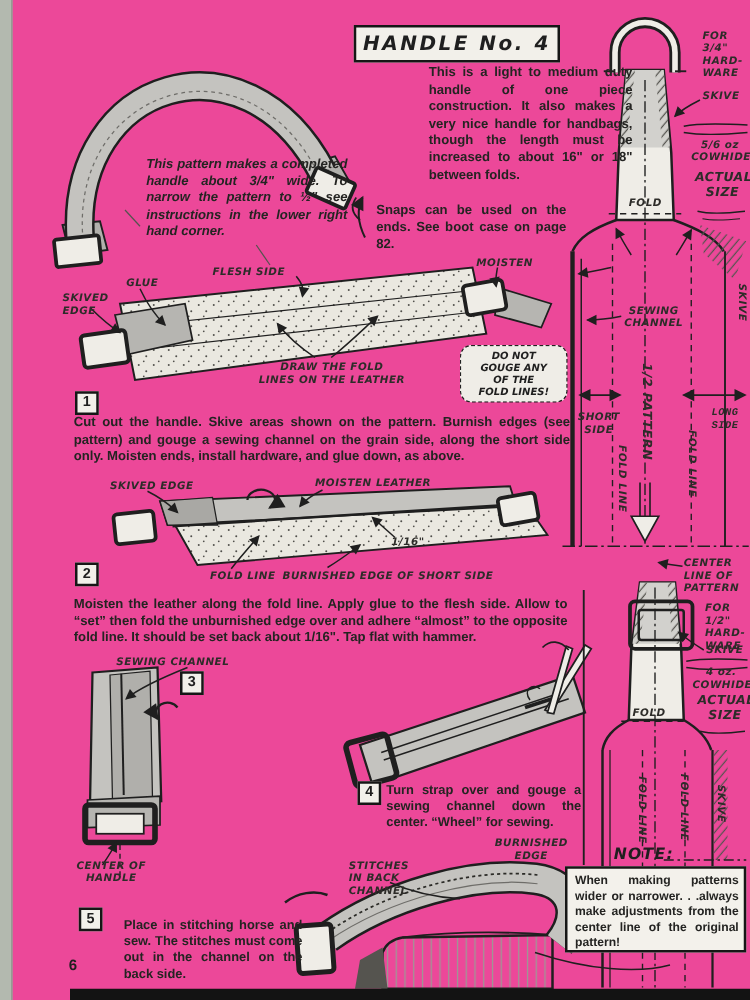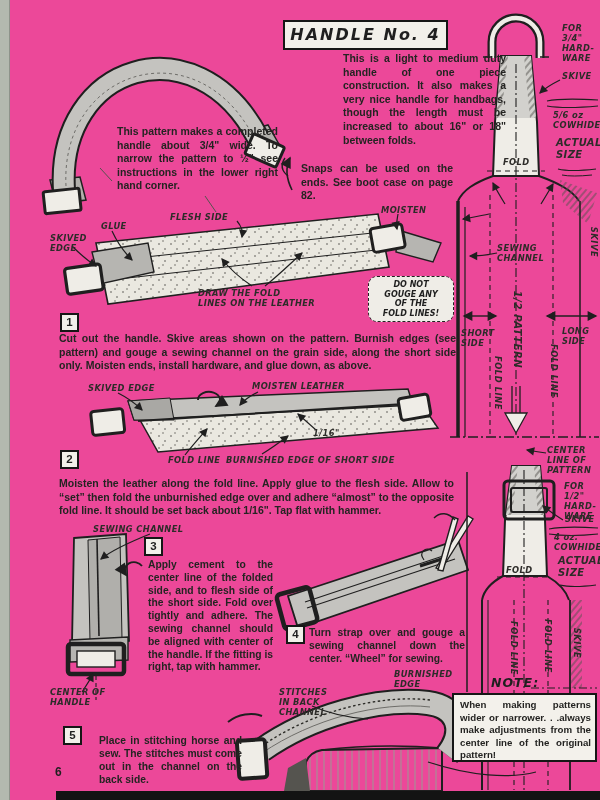--- a/index.html
+++ b/index.html
@@ -21,21 +21,21 @@
   .warnbox{position:absolute;left:368px;top:276px;width:80px;border:1.5px dashed #222;border-radius:9px;
         padding:3px 2px;text-align:center;font-family:"DejaVu Sans",sans-serif;font-style:italic;
         font-weight:700;font-size:8px;line-height:9.5px;white-space:pre-line;background:#efede7;}
   .notebox{position:absolute;left:452px;top:693px;width:145px;height:69px;border:2.5px solid #161616;
         background:#f3f1eb;box-sizing:border-box;}
   .notebox .para{position:absolute;left:6px;top:4px;width:131px;font-size:9.7px;line-height:12.6px;}
   .note-label{position:absolute;left:491px;top:675px;font-family:"DejaVu Sans",sans-serif;font-style:italic;
         font-weight:800;font-size:12.5px;letter-spacing:1px;}
   .pagenum{position:absolute;left:55px;top:765px;font-weight:700;font-size:12px;}
   .big{font-size:10px;}
-  .ctr{}
+  .ctr{text-align:center;}
 </style>
 </head>
 <body>
 
 <div id="page">
 
   <svg id="art" width="600" height="800" viewBox="0 0 600 800">
     <defs>
       <pattern id="dots" width="12" height="12" patternUnits="userSpaceOnUse">
         <rect width="12" height="12" fill="#eae8e0"></rect>
@@ -215,21 +215,21 @@
       <path d="M549,534 q20,3 49,0" fill="none" stroke-width="1.2"></path>
       <path d="M560,585 q12,3 36,0" fill="none" stroke-width="1.2"></path>
       <line x1="531" y1="688" x2="597" y2="688" stroke-dasharray="8,3,2,3" stroke-width="1.1"></line>
     </g>
   </svg>
 
   <div class="edge-strip"></div>
 
   <div class="title-box"><span>HANDLE No. 4</span></div>
   <div class="para" style="left:305px;top:52px;width:163px;margin-left:38px;">This is a light to medium duty handle of one piece construction. It also makes a very nice handle for handbags, though the length must be increased to about 16" or 18" between folds.</div>
-  <div class="para" style="left:117px;top:125px;width:161px;">This pattern makes a completed handle about 3/4" wide. To narrow the pattern to ½" see instructions in the lower right hand corner.</div>
+  <div class="para" style="left:117px;top:125px;width:161px;font-style:italic;">This pattern makes a completed handle about 3/4" wide. To narrow the pattern to ½" see instructions in the lower right hand corner.</div>
   <div class="para" style="left:301px;top:162px;width:152px;">Snaps can be used on the ends. See boot case on page 82.</div>
 
   <div class="lbl" style="left:50px;top:233px;">SKIVED
 EDGE</div>
   <div class="lbl" style="left:101px;top:221px;">GLUE</div>
   <div class="lbl" style="left:170px;top:212px;">FLESH SIDE</div>
   <div class="lbl" style="left:381px;top:205px;">MOISTEN</div>
   <div class="lbl ctr" style="left:198px;top:288px;width:135px;">DRAW THE FOLD
 LINES ON THE LEATHER</div>
   <div class="warnbox">DO NOT
@@ -244,21 +244,20 @@
   <div class="lbl" style="left:252px;top:381px;">MOISTEN LEATHER</div>
   <div class="lbl" style="left:313px;top:428px;">1/16"</div>
   <div class="lbl" style="left:168px;top:455px;">FOLD LINE</div>
   <div class="lbl" style="left:226px;top:455px;font-style:italic;">BURNISHED EDGE OF SHORT SIDE</div>
 
   <div class="stepbox" style="left:60px;top:450px;">2</div>
   <div class="para" style="left:59px;top:477px;width:395px;">Moisten the leather along the fold line. Apply glue to the flesh side. Allow to “set” then fold the unburnished edge over and adhere “almost” to the opposite fold line. It should be set back about 1/16". Tap flat with hammer.</div>
 
   <div class="lbl" style="left:93px;top:524px;">SEWING CHANNEL</div>
   <div class="stepbox" style="left:144px;top:537px;">3</div>
-  <div class="para" style="left:148px;top:559px;width:125px;font-size:10.3px;line-height:12.8px;">Apply cement to the center line of the folded side, and to flesh side of the short side. Fold over tightly and adhere. The sewing channel should be aligned with center of the handle. If the fitting is right, tap with hammer.</div>
   <div class="lbl ctr" style="left:50px;top:687px;width:78px;">CENTER OF
 HANDLE</div>
 
   <div class="stepbox" style="left:286px;top:625px;">4</div>
   <div class="para" style="left:309px;top:626px;width:156px;font-size:10.3px;line-height:13px;">Turn strap over and gouge a sewing channel down the center. “Wheel” for sewing.</div>
   <div class="lbl ctr" style="left:394px;top:669px;width:62px;">BURNISHED
 EDGE</div>
 
   <div class="stepbox" style="left:63px;top:726px;">5</div>
   <div class="para" style="left:99px;top:734px;width:143px;font-size:10.3px;line-height:13px;">Place in stitching horse and sew. The stitches must come out in the channel on the back side.</div>
@@ -274,21 +273,21 @@
   <div class="lbl ctr" style="left:553px;top:110px;width:46px;">5/6 oz
 COWHIDE</div>
   <div class="lbl ctr big" style="left:556px;top:137px;width:44px;line-height:12px;">ACTUAL
 SIZE</div>
   <div class="lbl" style="left:503px;top:157px;">FOLD</div>
   <div class="lbl ctr" style="left:497px;top:243px;width:52px;">SEWING
 CHANNEL</div>
   <div class="vlbl big" style="left:467px;top:324px;">1/2 PATTERN</div>
   <div class="lbl ctr" style="left:461px;top:328px;width:36px;">SHORT
 SIDE</div>
-  <div class="lbl ctr" style="left:562px;top:326px;width:36px;">LONG
+  <div class="lbl ctr" style="left:562px;top:326px;width:36px;font-family:Liberation Mono, monospace;">LONG
 SIDE</div>
   <div class="vlbl" style="left:448px;top:378px;">FOLD LINE</div>
   <div class="vlbl" style="left:504px;top:366px;">FOLD LINE</div>
   <div class="vlbl" style="left:544px;top:237px;">SKIVE</div>
   <div class="lbl" style="left:547px;top:445px;">CENTER
 LINE OF
 PATTERN</div>
 
   <div class="lbl" style="left:564px;top:481px;">FOR 1/2"
 HARD-

